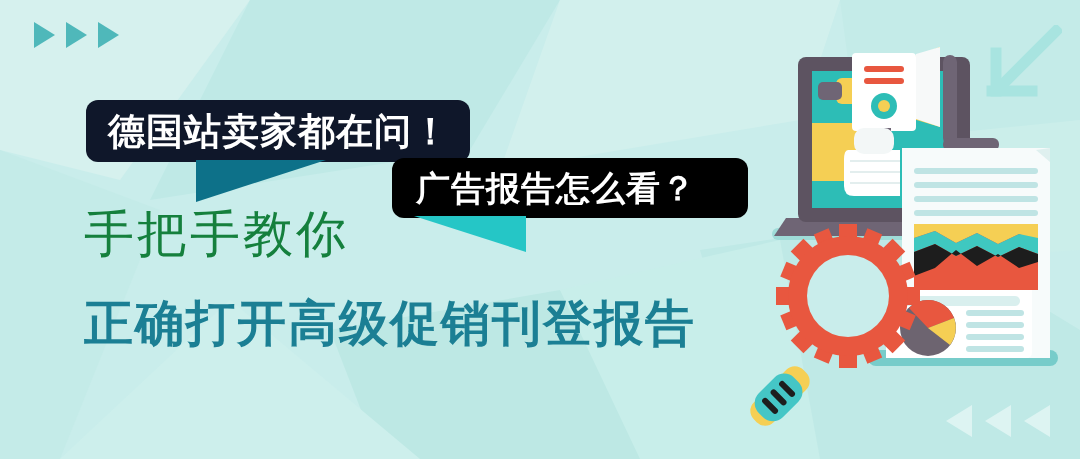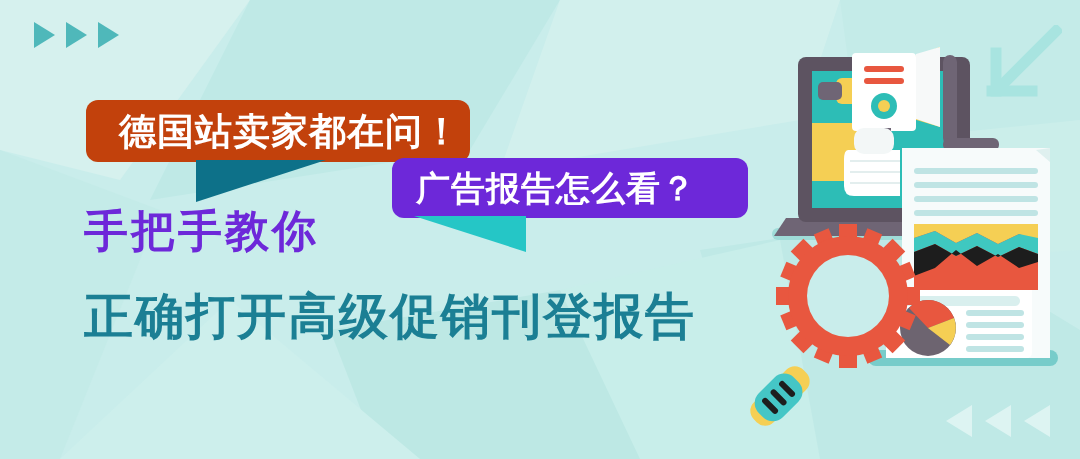--- a/index.html
+++ b/index.html
@@ -76,59 +76,59 @@
     position: absolute;
     width: 0;
     height: 0;
   }
 
   #bubble-dark {
     left: 86px;
     top: 100px;
     width: 384px;
     height: 62px;
-    background: #c2410c;
-    padding-left: 33px;
+    background: #0f172a;
+    padding-left: 22px;
   }
   #bubble-dark .bubble-text { font-size: 37px; }
   #bubble-dark .bubble-tail {
     left: 110px;
     top: 60px;
     border-left: 0 solid transparent;
     border-top: 42px solid #0d7189;
     border-right: 130px solid transparent;
   }
 
   #bubble-bright {
     left: 392px;
     top: 158px;
     width: 356px;
     height: 60px;
-    background: #6d28d9;
+    background: #000000;
     padding-left: 24px;
   }
   #bubble-bright .bubble-text { font-size: 34px; }
   #bubble-bright .bubble-tail {
     left: 22px;
     top: 58px;
     border-right: 0 solid transparent;
     border-top: 36px solid #25c6c6;
     border-left: 112px solid transparent;
   }
 
   
   #headline {
     position: absolute;
     left: 84px;
     top: 208px;
   }
   #headline-main {
-    font-size: 44px;
-    font-weight: bold;
-    color: #6d28d9;
+    font-size: 50px;
+    font-weight: normal;
+    color: #15803d;
     line-height: 1.05;
     letter-spacing: 3px;
     white-space: nowrap;
   }
   #headline-sub {
     margin-top: 30px;
     font-size: 49px;
     font-weight: bold;
     color: #1b7f94;
     letter-spacing: 2px;

